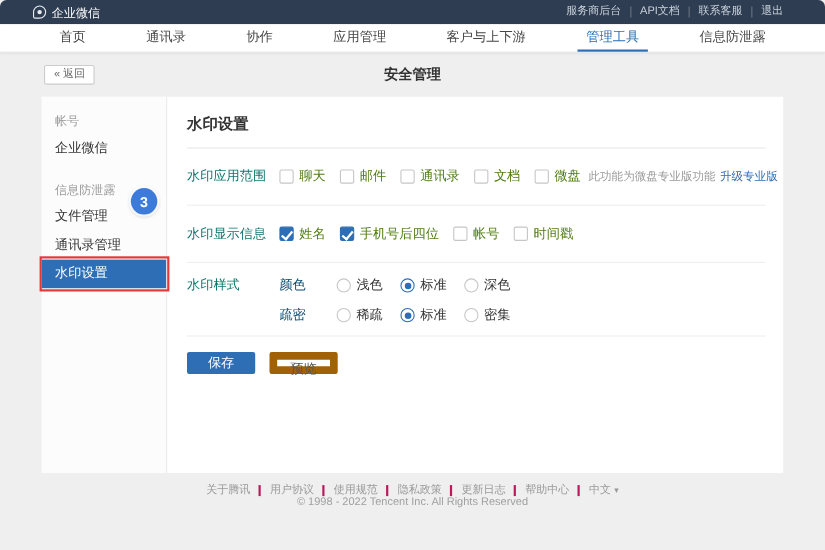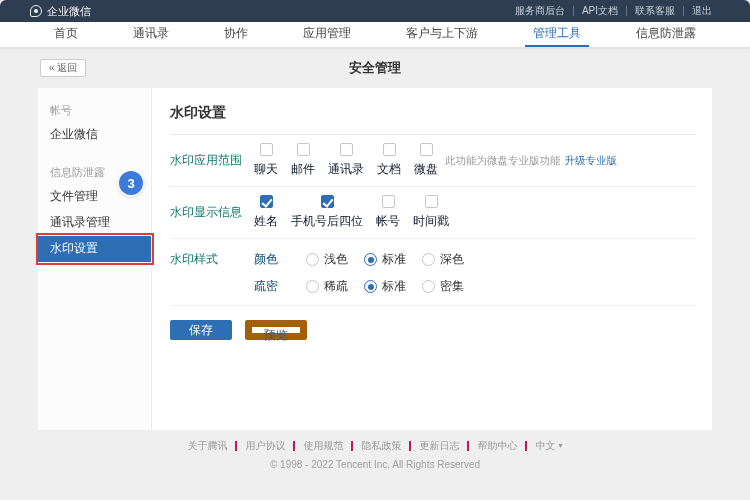--- a/index.html
+++ b/index.html
@@ -45,21 +45,21 @@
   .side-item.active{background:var(--accent,#2d6eb5);color:#fff;position:relative;}
   .annotation-outline{position:absolute;left:-2px;top:-3px;right:-3px;bottom:-3px;
     border:2px solid var(--annotation-red,#e03a3a);pointer-events:none;z-index:5;}
 
   .main{flex:1;padding:12px 16px 0 18px;min-width:0;}
   .main-title{font-size:14px;color:#333;padding:4px 0 12px;border-bottom:1px solid #e8e8e8;}
   .form-row{display:flex;align-items:center;min-height:52px;border-bottom:1px solid #eee;font-size:12px;white-space:nowrap;}
   .row-label{width:84px;color:#0f766e;flex-shrink:0;}
   .opts{display:flex;align-items:center;gap:13px;}
 
-  .cb{display:inline-flex;align-items:center;gap:5px;cursor:pointer;color:#0f172a;flex-direction:column;}
+  .cb{display:inline-flex;align-items:center;gap:5px;cursor:pointer;color:#4d7c0f;}
   .box{width:13px;height:13px;border:1px solid #c6c6c6;border-radius:2px;background:#fff;position:relative;flex-shrink:0;}
   .box.checked{background:var(--accent,#2d6eb5);border-color:var(--accent,#2d6eb5);}
   .box.checked::after{content:"";position:absolute;left:3px;top:0.5px;width:4px;height:8px;
     border:solid #fff;border-width:0 2px 2px 0;transform:rotate(40deg);}
 
   .radio{display:inline-flex;align-items:center;gap:5px;cursor:pointer;color:#333;}
   .dot{width:13px;height:13px;border:1px solid #c6c6c6;border-radius:50%;background:#fff;position:relative;flex-shrink:0;}
   .dot.selected{border-color:var(--accent,#2d6eb5);}
   .dot.selected::after{content:"";position:absolute;left:2.5px;top:2.5px;width:6px;height:6px;border-radius:50%;
     background:var(--accent,#2d6eb5);}
@@ -78,21 +78,21 @@
     font-size:12px;cursor:pointer;font-family:inherit;}
   .btn-secondary{width:62px;height:20px;background:#fff;color:#555;border:7px solid #a16207;border-radius:2px;
     font-size:12px;cursor:pointer;font-family:inherit;}
 
   .footer{position:absolute;left:0;right:0;top:441px;text-align:center;color:#999;font-size:10px;}
   .footer-links{display:flex;justify-content:center;align-items:center;}
   .footer-links .flink{padding:0 8px;color:#999;cursor:pointer;line-height:10px;}
   .footer-links .flink + .flink{border-left:2px solid #be185d;}
   .lang{display:inline-flex;align-items:center;gap:3px;}
   .caret{font-size:8px;color:#999;}
-  .copyright{margin-top:8px;color:#a0a0a0;}
+  .copyright{color:#a0a0a0;}
 
   .annotation-badge{position:absolute;left:119px;top:171px;width:24px;height:24px;border-radius:50%;
     background:var(--annotation-blue,#3c7bd9);color:#fff;font-size:13px;font-weight:bold;
     display:flex;align-items:center;justify-content:center;z-index:10;
     box-shadow:0 0 0 2px rgba(255,255,255,.75),0 1px 4px rgba(0,0,0,.35);}
 </style>
 </head>
 <body>
 
 <div class="screen">

